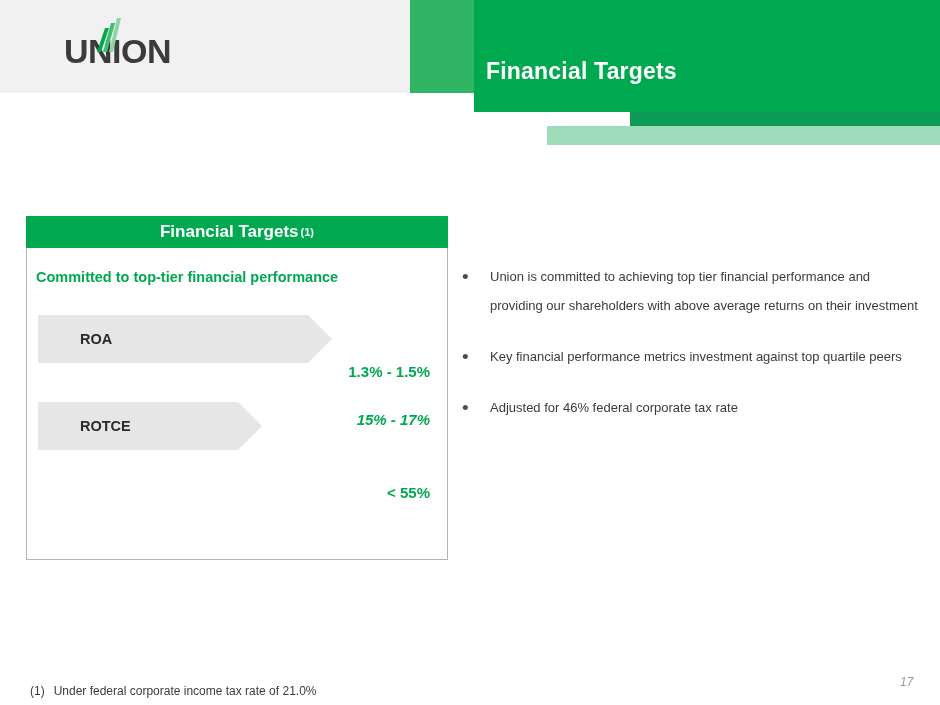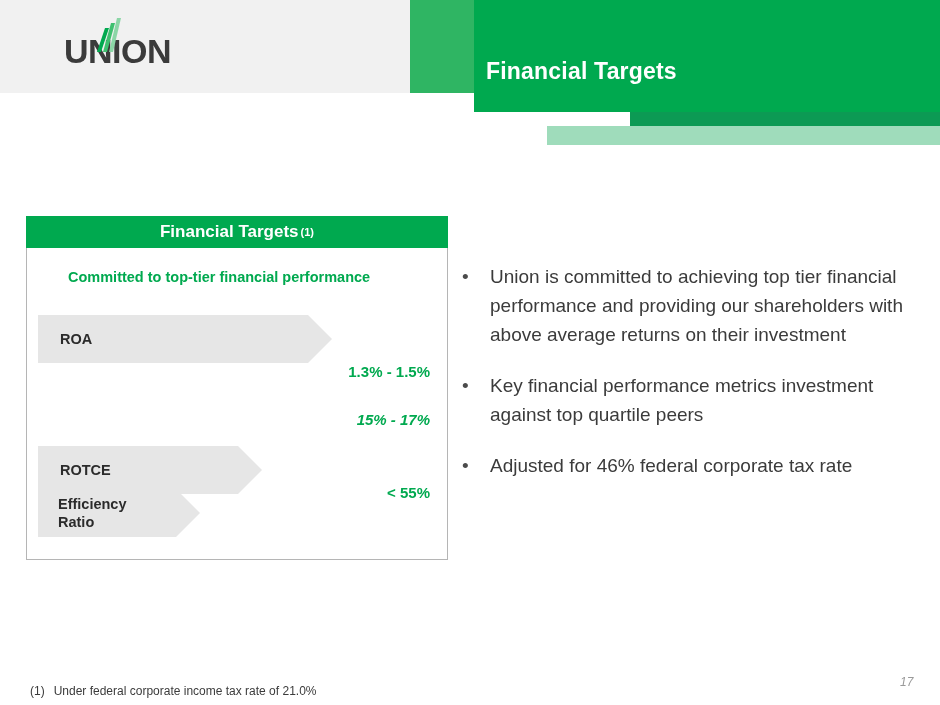--- a/index.html
+++ b/index.html
@@ -126,36 +126,35 @@
     vertical-align: super;
     margin-left: 2px;
   }
   .panel-subtitle {
     position: absolute;
     left: 36px;
     top: 269px;
     font-size: 14.5px;
     font-weight: bold;
     color: #00a94f;
-    margin-left: 32px;
   }
 
   
   .arrow-row {
     position: absolute;
     left: 38px;
   }
   .arrow {
     position: relative;
     height: 48px;
     background: #e6e6e6;
     display: flex;
     align-items: center;
     box-sizing: border-box;
-    padding-left: 22px;
+    padding-left: 42px;
   }
   .arrow::after {
     content: "";
     position: absolute;
     right: -24px;
     top: 0;
     width: 0;
     height: 0;
     border-top: 24px solid transparent;
     border-bottom: 24px solid transparent;
@@ -189,21 +188,21 @@
   }
   .bullet-dot {
     width: 28px;
     flex: 0 0 28px;
     color: #4b4b4b;
     font-size: 19px;
     line-height: 29px;
   }
   .bullet-text {
     flex: 1;
-    font-size: 19px;
+    font-size: 13px;
     line-height: 29px;
     color: #3b3b3b;
   }
 
   
   .footnote {
     position: absolute;
     left: 30px;
     top: 684px;
     font-size: 12px;
@@ -253,34 +252,26 @@
   <div class="panel-subtitle">Committed to top-tier financial performance</div>
 
   <div class="arrow-row" style="top:315px; width:270px;">
     <div class="arrow" style="width:270px;">
       <span class="arrow-label">ROA</span>
     </div>
   </div>
   <div class="metric-value" style="left:300px; top:331px; width:130px;margin-top:32px;">1.3% - 1.5%</div>
 
   <div class="arrow-row" style="top:402px; width:200px;">
-    <div class="arrow" style="width:200px;margin-top:44px;">
+    <div class="arrow" style="width:200px;">
       <span class="arrow-label">ROTCE</span>
     </div>
   </div>
   <div class="metric-value" style="left:300px; top:411px; width:130px;font-style:italic;">15% - 17%</div>
 
-  <div class="arrow-row" style="top:489px; width:138px;">
-    <div class="arrow" style="width:138px; padding-left:20px;">
-      <span class="arrow-label">
-        <span>Efficiency</span><br>
-        <span>Ratio</span>
-      </span>
-    </div>
-  </div>
   <div class="metric-value" style="left:300px; top:484px; width:130px;">&lt; 55%</div>
 
   <div class="bullets">
     <div class="bullet">
       <span class="bullet-dot">•</span>
       <span class="bullet-text">Union is committed to achieving top tier financial performance and providing our shareholders with above average returns on their investment</span>
     </div>
     <div class="bullet">
       <span class="bullet-dot">•</span>
       <span class="bullet-text">Key financial performance metrics investment against top quartile peers</span>

